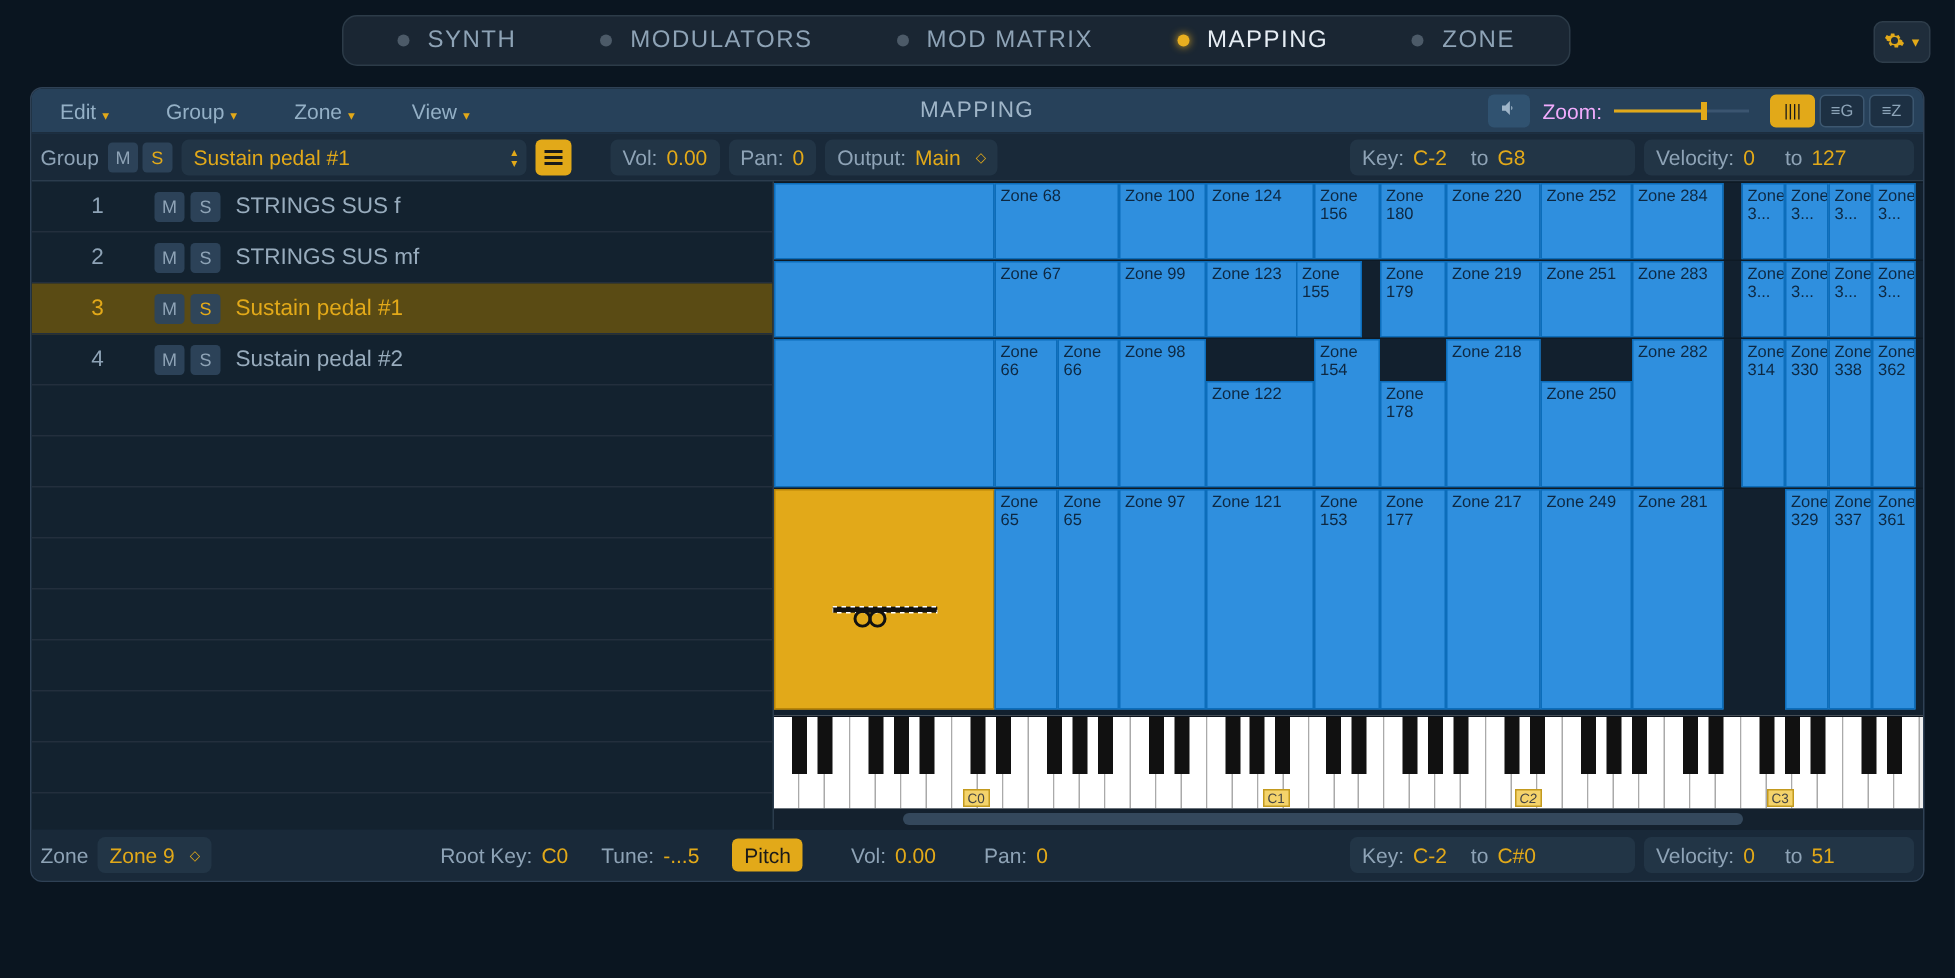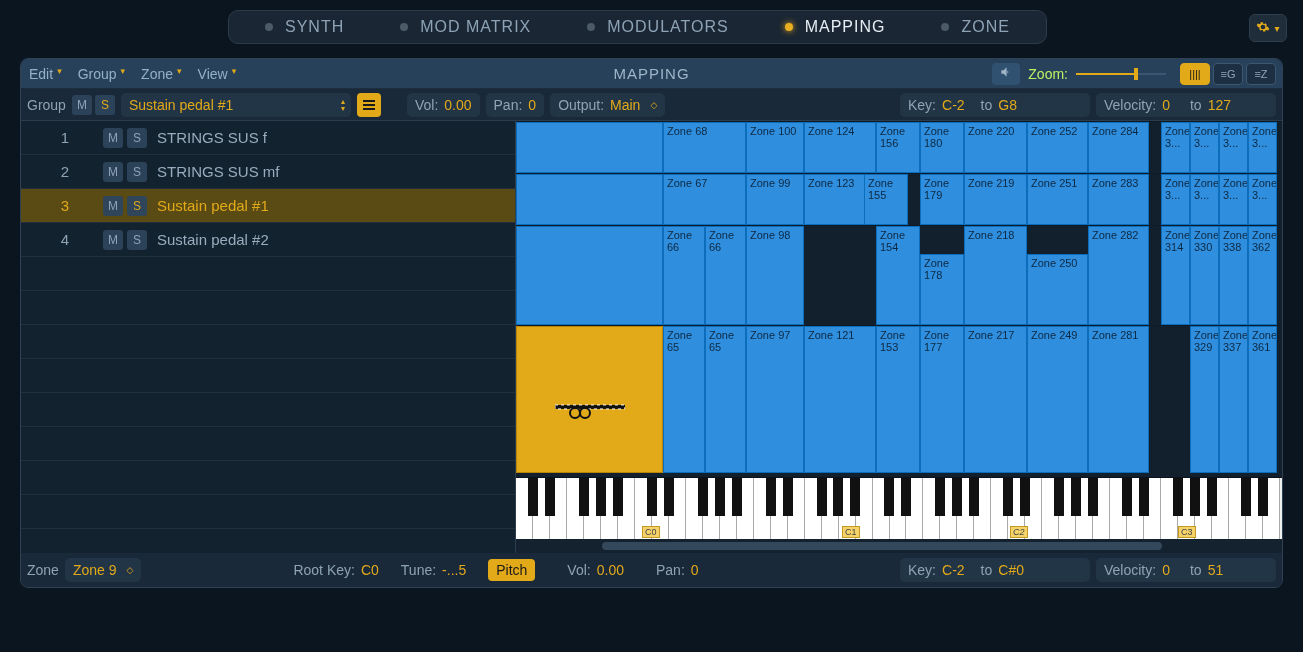--- a/index.html
+++ b/index.html
@@ -80,24 +80,24 @@
   .menubar {
     display: flex;
     align-items: center;
     height: 30px;
     background: #27415a;
     border-bottom: 1px solid #1c2d3e;
     position: relative;
     font-size: 14px;
   }
   .menu-item {
-    padding: 0 8px;
+    padding: 0 19px;
     cursor: pointer;
     display: flex;
-    align-items: flex-start;
+    align-items: flex-end;
     gap: 4px;
     color: #94b0c6;
   }
   .menu-caret { font-size: 9px; color: #e2a919; }
   .menubar-title {
     position: absolute;
     left: 50%;
     transform: translateX(-50%);
     color: #9fb5c8;
     font-size: 15px;
@@ -110,21 +110,21 @@
     gap: 8px;
     padding-right: 6px;
   }
   .spk-btn {
     width: 28px; height: 22px;
     background: #305270;
     border-radius: 4px;
     display: flex; align-items: center; justify-content: center;
   }
   .spk-btn svg { width: 14px; height: 14px; fill: #9fb5c8; }
-  .zoom-label { color: #bef264; font-size: 14px; }
+  .zoom-label { color: #f0abfc; font-size: 14px; }
   .zoom-slider {
     width: 90px; height: 20px;
     position: relative;
   }
   .zoom-track { position: absolute; top: 9px; left: 0; right: 0; height: 2px; background: #3b5570; }
   .zoom-fill { position: absolute; top: 9px; left: 0; width: 62px; height: 2px; background: #e2a919; }
   .zoom-thumb { position: absolute; top: 4px; left: 58px; width: 4px; height: 12px; background: #e2a919; }
   .view-btns { display: flex; gap: 3px; margin-left: 6px; }
   .vbtn {
     width: 30px; height: 22px;
@@ -320,25 +320,25 @@
 <body>
 
 <div class="tab-strip">
   <div class="tab-pill">
     <div class="tab-item">
         <span class="tab-dot"></span>
         <span>SYNTH</span>
       </div>
     <div class="tab-item">
         <span class="tab-dot"></span>
-        <span>MOD MATRIX</span>
+        <span>MODULATORS</span>
       </div>
     <div class="tab-item">
         <span class="tab-dot"></span>
-        <span>MODULATORS</span>
+        <span>MOD MATRIX</span>
       </div>
     <div class="tab-item active">
         <span class="tab-dot"></span>
         <span>MAPPING</span>
       </div>
     <div class="tab-item">
         <span class="tab-dot"></span>
         <span>ZONE</span>
       </div>
   </div>
@@ -516,20 +516,21 @@
             <div class="zcell" style="left: 645px; width: 29px;">Zone 3...</div>
             <div class="zcell" style="left: 674px; width: 29px;">Zone 3...</div>
             <div class="zcell" style="left: 703px; width: 29px;">Zone 3...</div>
             <div class="zcell" style="left: 732px; width: 29px;">Zone 3...</div>
           </div>
           <div class="zrow" style="top: 104px; height: 100px;">
             <div class="zcell" style="left: 0px; width: 147px;"></div>
             <div class="zcell" style="left: 147px; width: 42px;">Zone 66</div>
             <div class="zcell" style="left: 189px; width: 41px;">Zone 66</div>
             <div class="zcell" style="left: 230px; width: 58px;">Zone 98</div>
+            <div class="zcell" style="left: 288px; width: 72px; top: 28px; bottom: 0px;">Zone 122</div>
             <div class="zcell" style="left: 360px; width: 44px;">Zone 154</div>
             <div class="zcell" style="left: 404px; width: 44px; top: 28px; bottom: 0px;">Zone 178</div>
             <div class="zcell" style="left: 448px; width: 63px;">Zone 218</div>
             <div class="zcell" style="left: 511px; width: 61px; top: 28px; bottom: 0px;">Zone 250</div>
             <div class="zcell" style="left: 572px; width: 61px;">Zone 282</div>
             <div class="zcell" style="left: 645px; width: 29px;">Zone 314</div>
             <div class="zcell" style="left: 674px; width: 29px;">Zone 330</div>
             <div class="zcell" style="left: 703px; width: 29px;">Zone 338</div>
             <div class="zcell" style="left: 732px; width: 29px;">Zone 362</div>
           </div>

